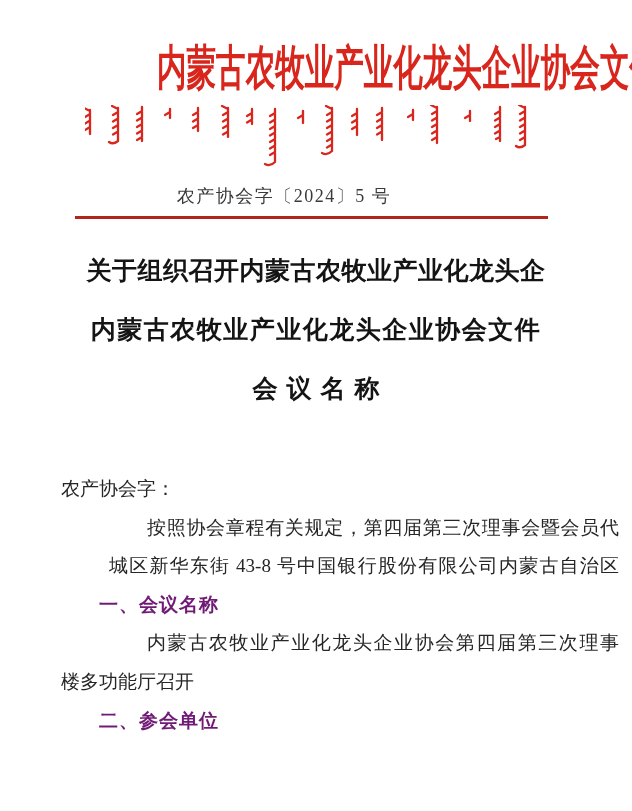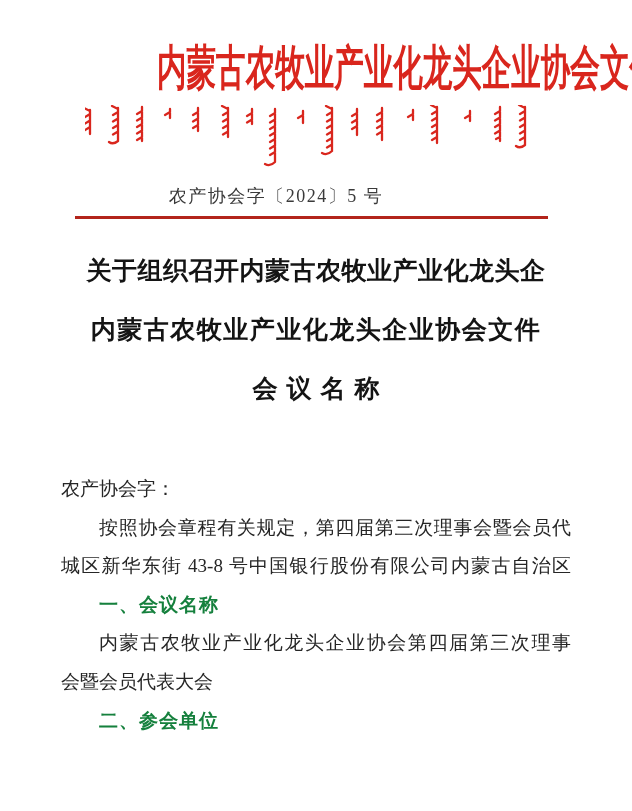--- a/index.html
+++ b/index.html
@@ -24,21 +24,21 @@
     color:#d9261d;
     white-space:nowrap;
     transform:scaleX(0.615);
     transform-origin:center;
     letter-spacing:0;
   }
   .mongolian{
     position:absolute;top:105px;left:85px;
   }
   .doc-number{
-    position:absolute;top:186px;left:0;width:552px;
+    position:absolute;top:186px;left:8px;width:552px;
     text-align:center;
     font-size:18px;line-height:20px;
     color:#3a3a3a;
     letter-spacing:1.5px;
   }
   .red-line{
     position:absolute;top:216px;left:75px;
     width:473px;height:3px;
     background:#b3241b;
   }
@@ -59,25 +59,25 @@
 
   
   .doc-body{
     position:absolute;top:470px;left:61px;width:510px;
     font-size:19px;
     line-height:38.6px;
     color:#262626;
   }
   .bline{width:510px;}
   .indent{text-indent:38px;}
-  .just{text-align:justify;text-align-last:justify;}
+  .just{text-align:justify;text-align-last:justify;margin-left:48px;}
   .heading{
     font-family:"Liberation Sans","DejaVu Sans",sans-serif;
     font-weight:bold;
-    color:#15803d;
+    color:#701a75;
     letter-spacing:1px;
   }
 </style>
 </head>
 <body>
 
 <div class="page">
 
   <div class="org-title-wrap">
     <span class="org-title">内蒙古农牧业产业化龙头企业协会文件</span>
@@ -114,17 +114,17 @@
     <div class="t2">内蒙古农牧业产业化龙头企业协会文件</div>
     <div class="t3">会议名称</div>
   </div>
 
   <div class="doc-body">
     <div class="bline">农产协会字：</div>
     <div class="bline indent just">按照协会章程有关规定，第四届第三次理事会暨会员代</div>
     <div class="bline just">城区新华东街 43-8 号中国银行股份有限公司内蒙古自治区</div>
     <div class="bline indent heading">一、会议名称</div>
     <div class="bline indent just">内蒙古农牧业产业化龙头企业协会第四届第三次理事</div>
-    <div class="bline">会暨会员代表大会</div>
+    <div class="bline">楼多功能厅召开</div>
     <div class="bline indent heading">二、参会单位</div>
   </div>
 
 </div>
 
 </body></html>

